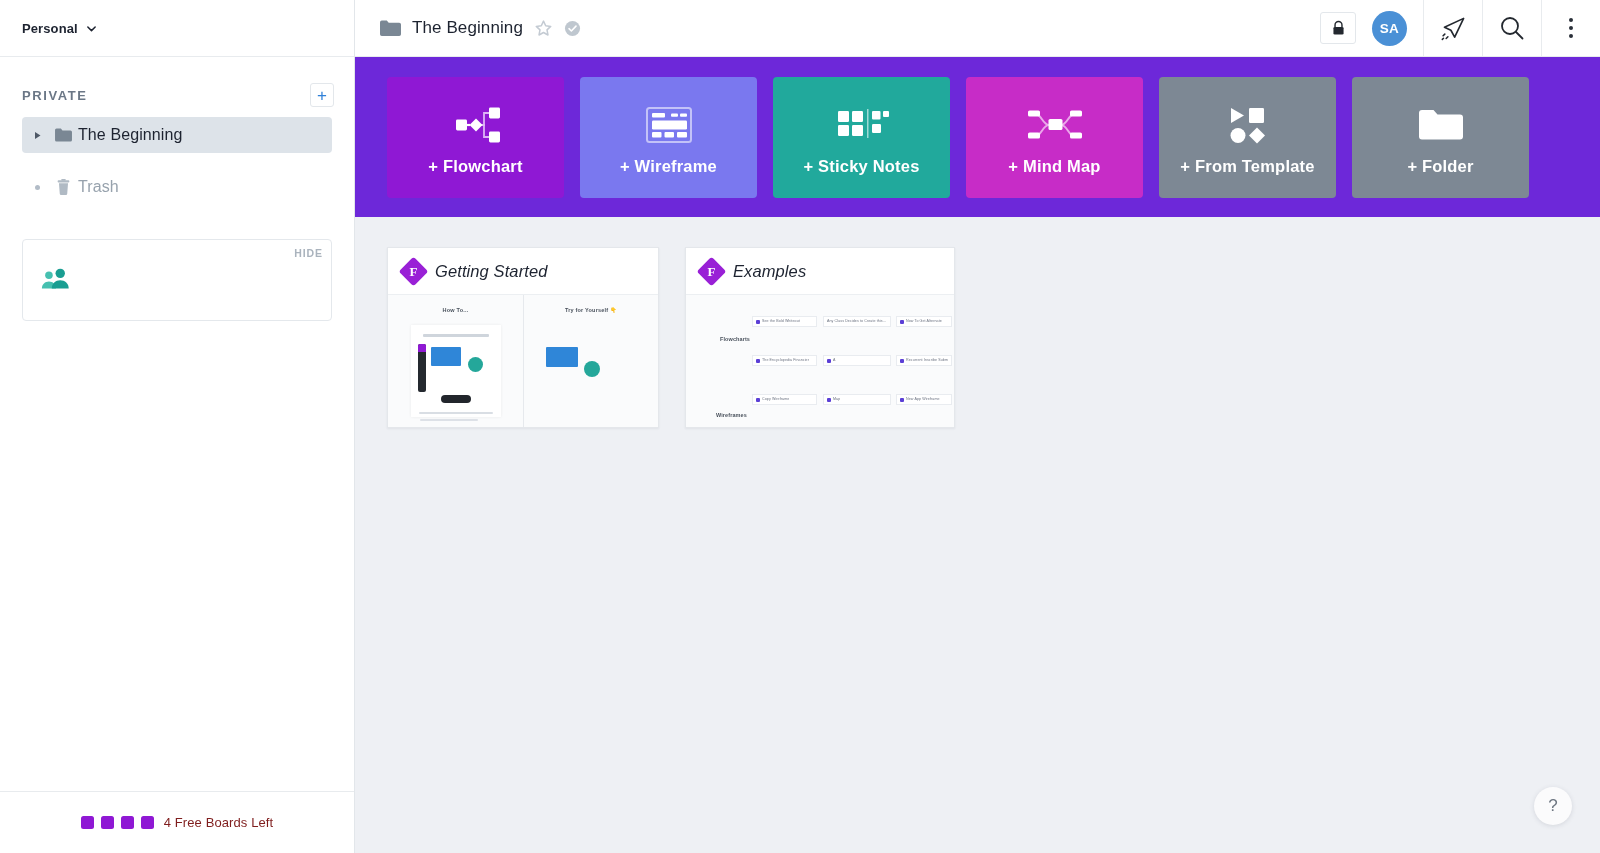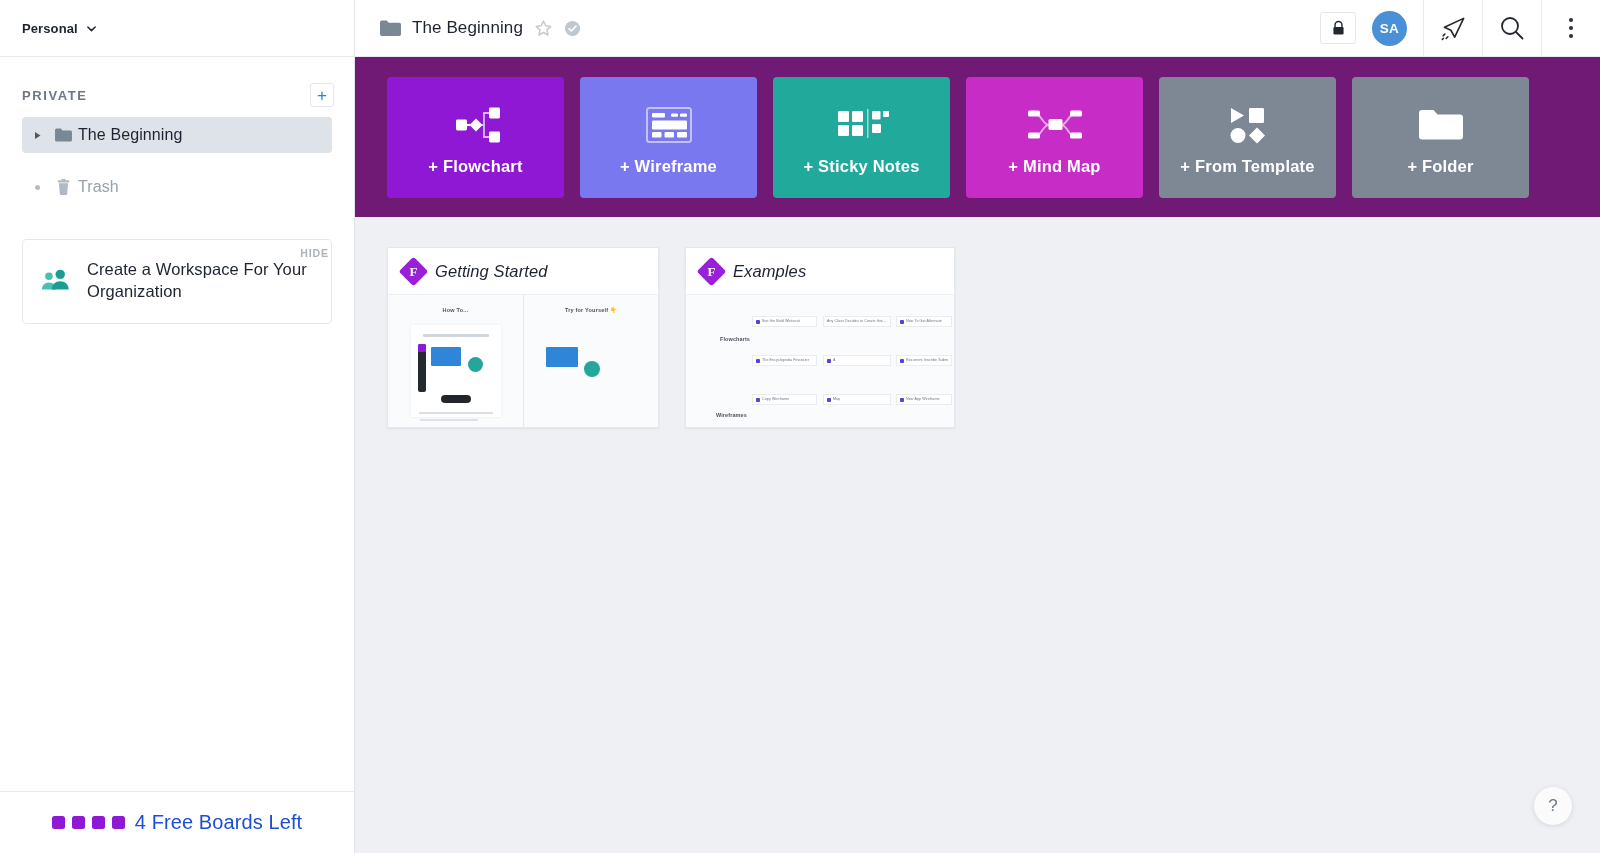--- a/index.html
+++ b/index.html
@@ -68,37 +68,37 @@
   
   .promo {
     margin: 18px 22px 0 22px;
     border: 1px solid #e4e8ec; border-radius: 4px;
     background: #fff; padding: 18px 16px 20px 16px;
     position: relative; min-height: 82px;
     display: flex; align-items: center; gap: 14px;
     cursor: pointer;
   }
   .promo .hide {
-    position: absolute; top: 7px; right: 2px;
+    position: absolute; top: 7px; right: 8px;
     font-size: 10.5px; letter-spacing: .9px; font-weight: 700; color: #aab3bd; cursor: pointer;
   }
   .promo-icon { flex: 0 0 34px; display:flex; align-items:center; justify-content:center;}
   .promo-text {
     font-size: 16.5px; color: #1d2330; line-height: 1.35; letter-spacing: .1px;
   }
 
   .sidebar-spacer { flex: 1 1 auto; }
   .sidebar-footer {
     height: 62px; flex: 0 0 62px;
     border-top: 1px solid #e8ebee;
     display: flex; align-items: center; justify-content: center; gap: 10px;
   }
   .chips { display: flex; gap: 7px; }
   .chip { width: 13px; height: 13px; border-radius: 2.5px; background: #8f18d4; }
-  .free-text { font-size: 20px; color: #1d4ed8; letter-spacing: .1px; }
+  .free-text { font-size: 13px; color: #7f1d1d; letter-spacing: .1px; }
 
   
   .main { flex: 1 1 auto; display: flex; flex-direction: column; position: relative; background: #eef0f4; }
 
   .topbar {
     height: 57px; flex: 0 0 57px; background: #fff;
     display: flex; align-items: center;
     border-bottom: 1px solid #e8ebee;
   }
   .crumb { display: flex; align-items: center; padding-left: 24px; gap: 11px; }
@@ -120,21 +120,21 @@
     width: 59px; height: 57px;
     display: flex; align-items: center; justify-content: center;
     border-left: 1px solid #e8ebee; cursor: pointer;
   }
   .icon-cell.first { margin-left: 16px; }
   .kebab { display: flex; flex-direction: column; gap: 4px; align-items: center; }
   .kebab i { width: 4px; height: 4px; border-radius: 50%; background: #2a3039; display:block; }
 
   
   .actionbar {
-    flex: 0 0 160px; height: 160px; background: #701a75;
+    flex: 0 0 160px; height: 160px; background: #6d28d9;
     display: flex; align-items: center; gap: 16px;
     padding: 0 22px 0 32px;
   }
   .tile {
     width: 177px; height: 121px; border-radius: 4px;
     display: flex; flex-direction: column; align-items: center; justify-content: center;
     cursor: pointer; color: #fff; position: relative;
   }
   .tile .tile-ico { height: 52px; display:flex; align-items:center; justify-content:center; }
   .tile .tile-label { font-size: 16.5px; font-weight: 700; letter-spacing: .2px; margin-top: 6px; }
@@ -262,21 +262,20 @@
     <div class="promo">
       <span class="hide">HIDE</span>
       <span class="promo-icon">
         <svg width="32" height="24" viewBox="0 0 34 25">
           <circle cx="9.5" cy="8.5" r="4" fill="#46c0b0"></circle>
           <path d="M2 22.5c0-4.3 3.4-7.3 7.5-7.3s7.5 3 7.5 7.3z" fill="#46c0b0"></path>
           <circle cx="21.5" cy="6.5" r="5" fill="#1a9e92"></circle>
           <path d="M12.5 22.5c0-5 4-8.6 9-8.6s9 3.6 9 8.6z" fill="#1a9e92"></path>
         </svg>
       </span>
-      <span class="promo-text">Create a Workspace For Your Organization</span>
     </div>
 
     <div class="sidebar-spacer"></div>
 
     <div class="sidebar-footer">
       <span class="chips">
         <i class="chip"></i>
         <i class="chip"></i>
         <i class="chip"></i>
         <i class="chip"></i>

